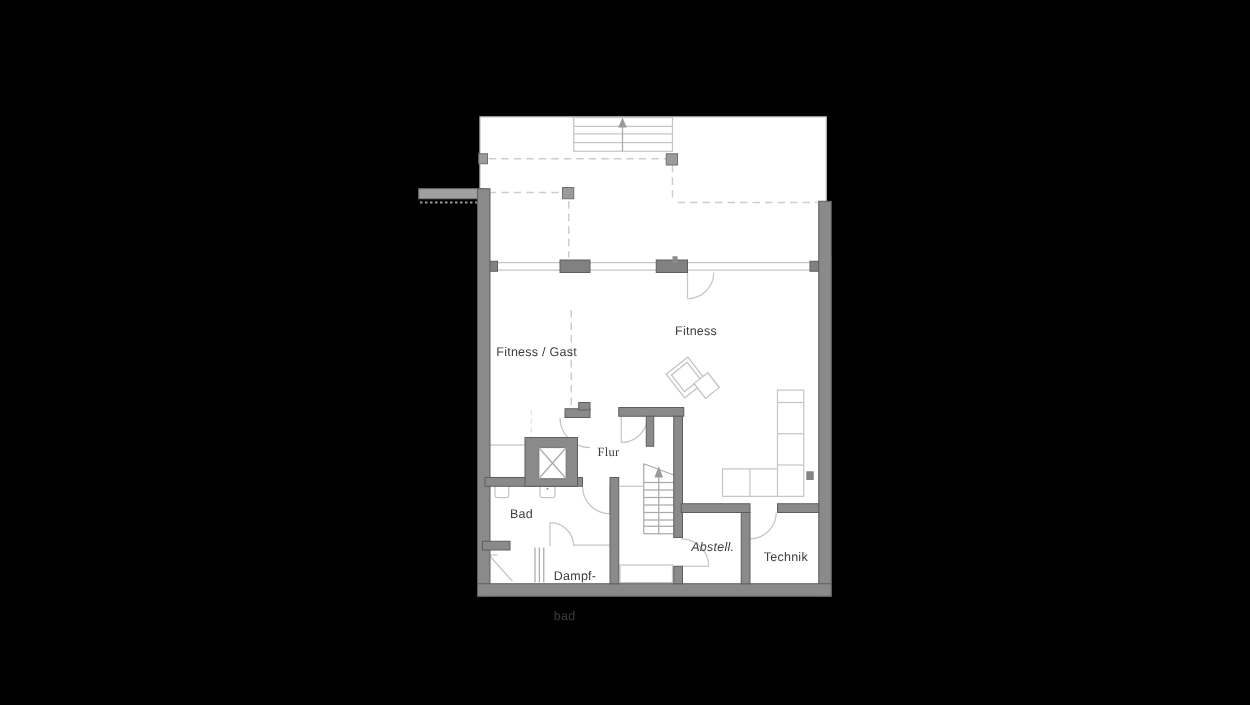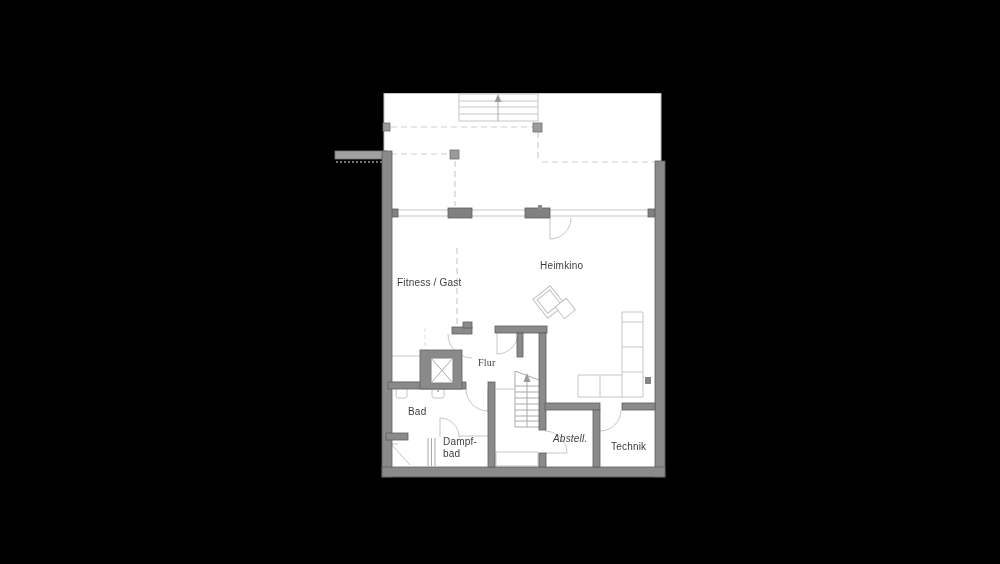--- a/index.html
+++ b/index.html
@@ -17,21 +17,21 @@
   .sq{fill:#9b9b9b;stroke:#6f6f6f;stroke-width:0.8;}
   .thin{stroke:var(--line-light);stroke-width:1;fill:none;}
   .thin-f{stroke:var(--line-light);stroke-width:1;fill:var(--paper);}
   .mid{stroke:var(--line-mid);stroke-width:1;fill:none;}
   .dash{stroke:#cdcdcd;stroke-width:1.2;fill:none;stroke-dasharray:6 4;}
   .dash-faint{stroke:#e0e0e0;stroke-width:1;fill:none;stroke-dasharray:4 3;}
   .dot{stroke:#9a9a9a;stroke-width:1.5;fill:none;stroke-dasharray:2 2;}
   .arrow{fill:#9a9a9a;}
   .room-label{position:absolute;font-size:10px;color:var(--text);white-space:nowrap;
               letter-spacing:0.2px;}
-  .room-label span{display:block;line-height:11.5px;}
+  .room-label span{display:block;line-height:11.5px;margin-top:20px;}
 </style>
 </head>
 <body>
 
 <div id="stage">
 
   <svg id="plan-svg" width="1000" height="564" viewBox="0 0 1000 564">
 
     <g>
       <rect class="paper-edge" x="384" y="93.5" width="277" height="116"></rect>
@@ -180,21 +180,21 @@
     </g>
 
     <g>
       <rect x="431" y="358" width="22" height="25" fill="#ffffff" stroke="#7d7d7d" stroke-width="1"></rect>
       <line class="mid" x1="431" y1="358" x2="453" y2="383"></line>
       <line class="mid" x1="431" y1="383" x2="453" y2="358"></line>
     </g>
   </svg>
 
   <div class="room-label" style="left:397px;top:277px;text-align:right;">Fitness / Gast</div>
-  <div class="room-label" style="left:540px;top:260px;">Heimkino</div>
+  <div class="room-label" style="left:540px;top:260px;">Fitness</div>
   <div class="room-label" style="left:478px;top:357px;font-family:Liberation Serif, serif;">Flur</div>
   <div class="room-label" style="left:408px;top:406px;">Bad</div>
   <div class="room-label" style="left:443px;top:436px;">
     <span>Dampf-</span>
     <span>bad</span>
   </div>
   <div class="room-label" style="left:553px;top:433px;font-style:italic;">Abstell.</div>
   <div class="room-label" style="left:611px;top:441px;">Technik</div>
 </div>
 

